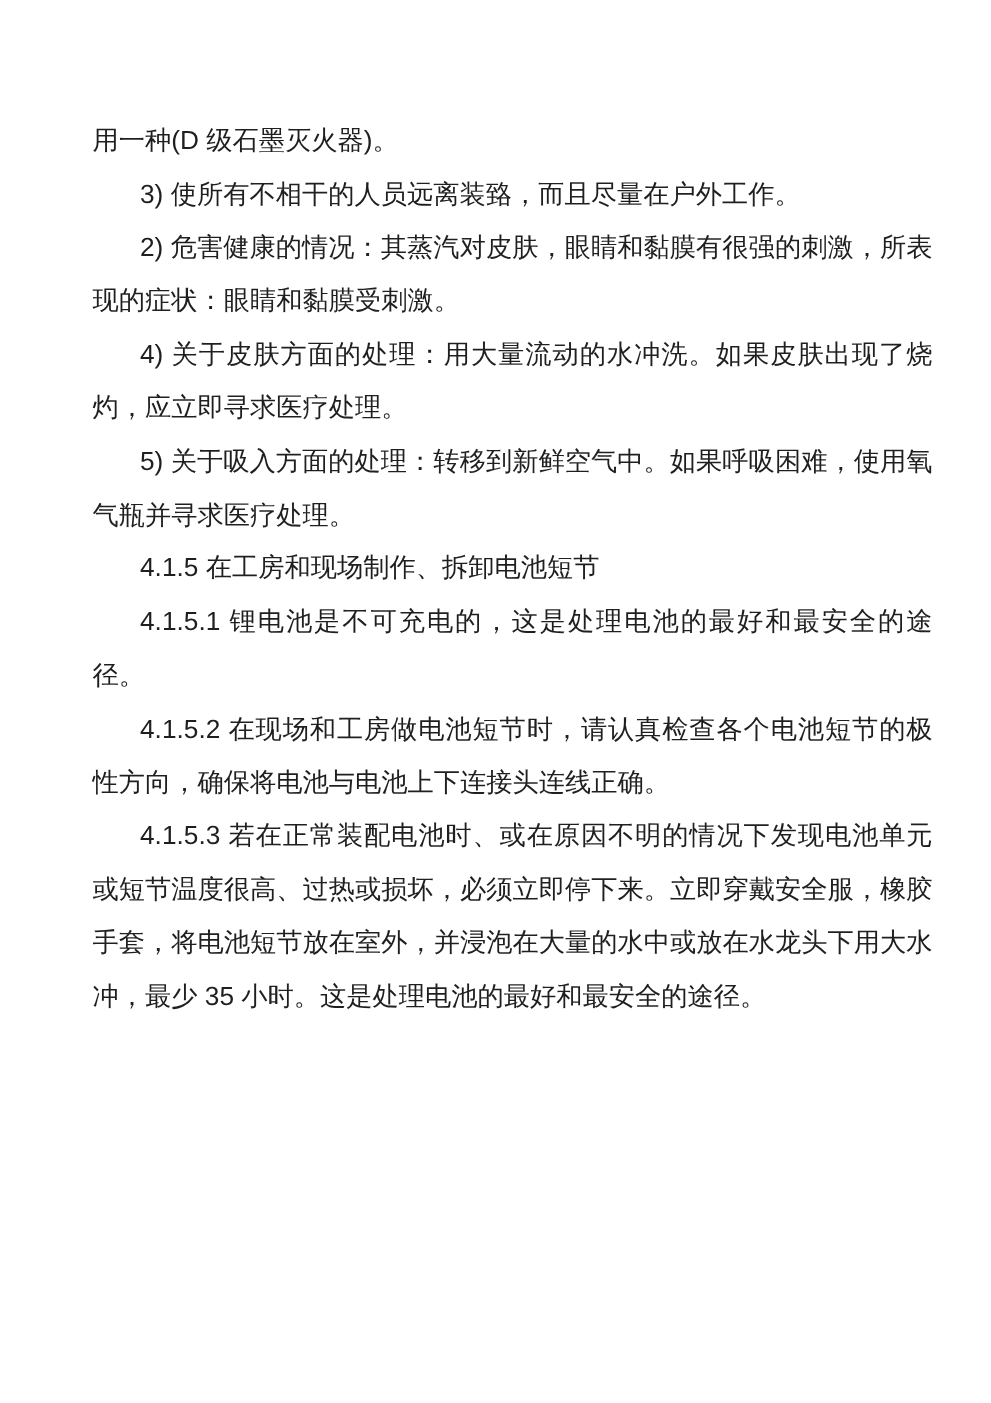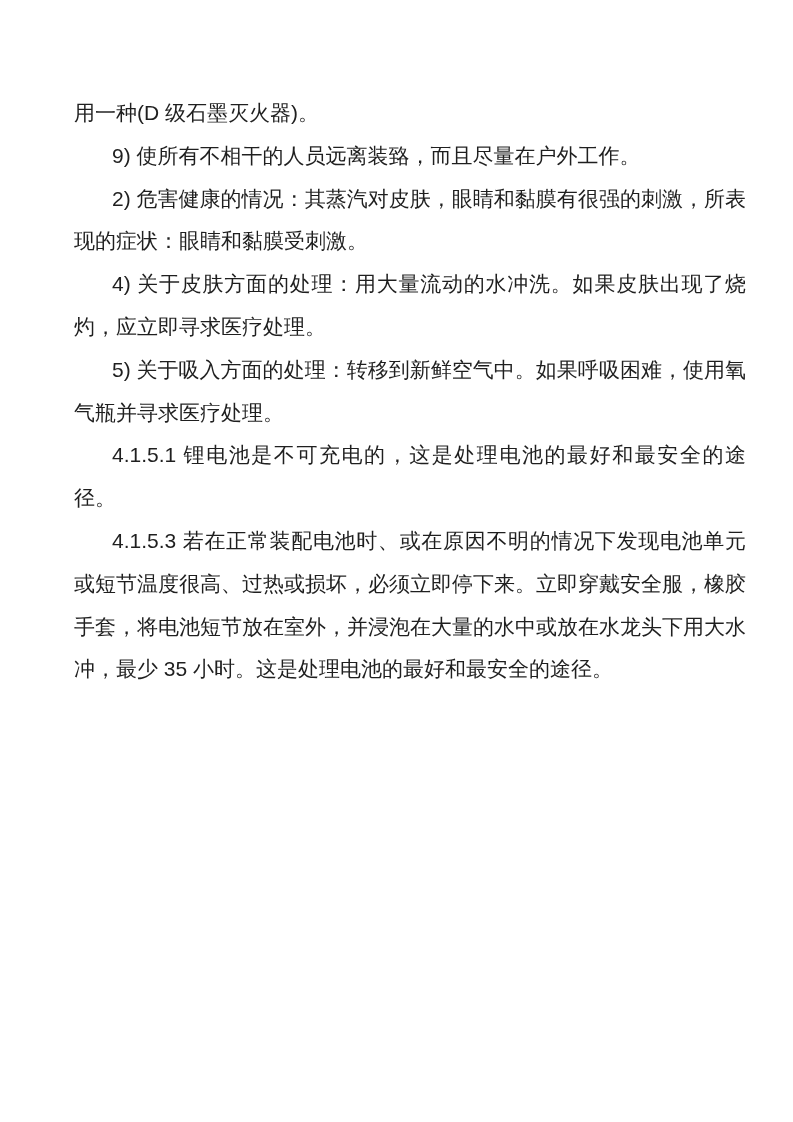--- a/index.html
+++ b/index.html
@@ -34,20 +34,22 @@
   p.para.indent {
     text-indent: 38px;
   }
 </style>
 </head>
 <body>
 
 <div class="page">
   <div class="doc-body" id="doc-body">
       <p class="para">用一种(D 级石墨灭火器)。</p>
-      <p class="para indent">9) 使所有不相干的人员远离装臵，而且尽量在户外工作。</p>
+      <p class="para indent">3) 使所有不相干的人员远离装臵，而且尽量在户外工作。</p>
       <p class="para indent">2) 危害健康的情况：其蒸汽对皮肤，眼睛和黏膜有很强的刺激，所表现的症状：眼睛和黏膜受刺激。</p>
       <p class="para indent">4) 关于皮肤方面的处理：用大量流动的水冲洗。如果皮肤出现了烧灼，应立即寻求医疗处理。</p>
       <p class="para indent">5) 关于吸入方面的处理：转移到新鲜空气中。如果呼吸困难，使用氧气瓶并寻求医疗处理。</p>
+      <p class="para indent">4.1.5 在工房和现场制作、拆卸电池短节</p>
       <p class="para indent">4.1.5.1 锂电池是不可充电的，这是处理电池的最好和最安全的途径。</p>
+      <p class="para indent">4.1.5.2 在现场和工房做电池短节时，请认真检查各个电池短节的极性方向，确保将电池与电池上下连接头连线正确。</p>
       <p class="para indent">4.1.5.3 若在正常装配电池时、或在原因不明的情况下发现电池单元或短节温度很高、过热或损坏，必须立即停下来。立即穿戴安全服，橡胶手套，将电池短节放在室外，并浸泡在大量的水中或放在水龙头下用大水冲，最少 35 小时。这是处理电池的最好和最安全的途径。</p>
     </div>
 </div>
 
 </body></html>

